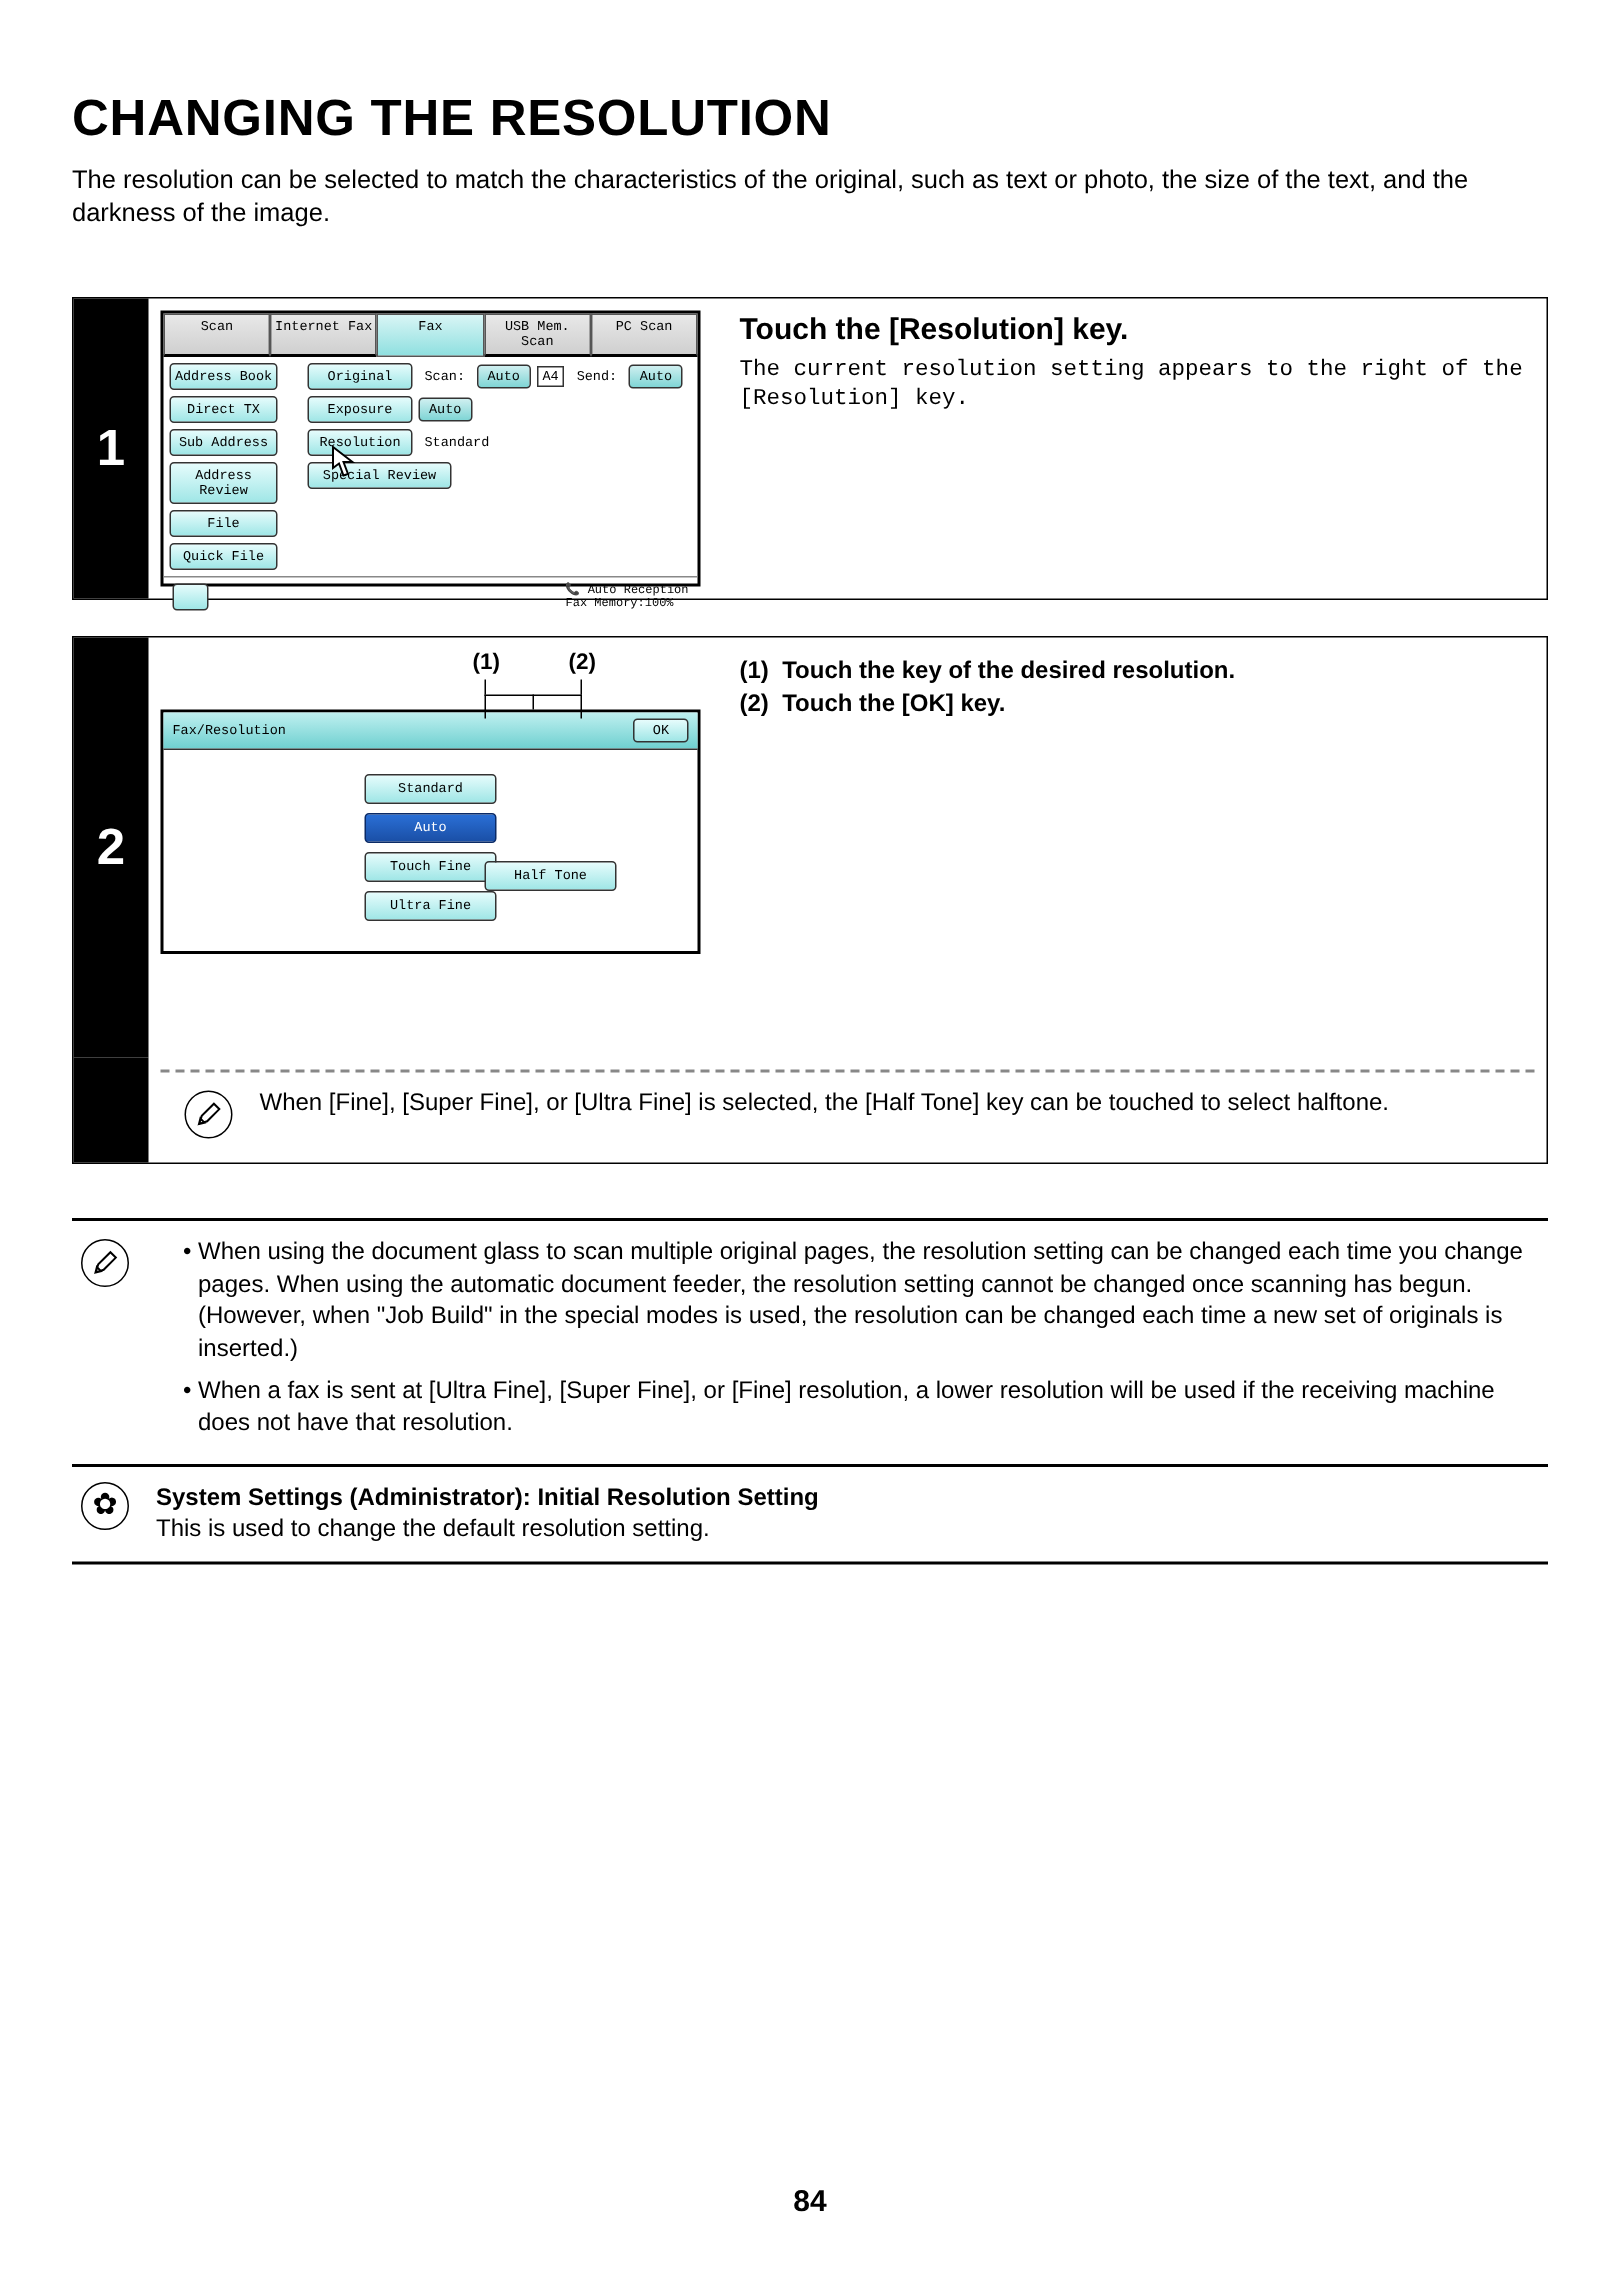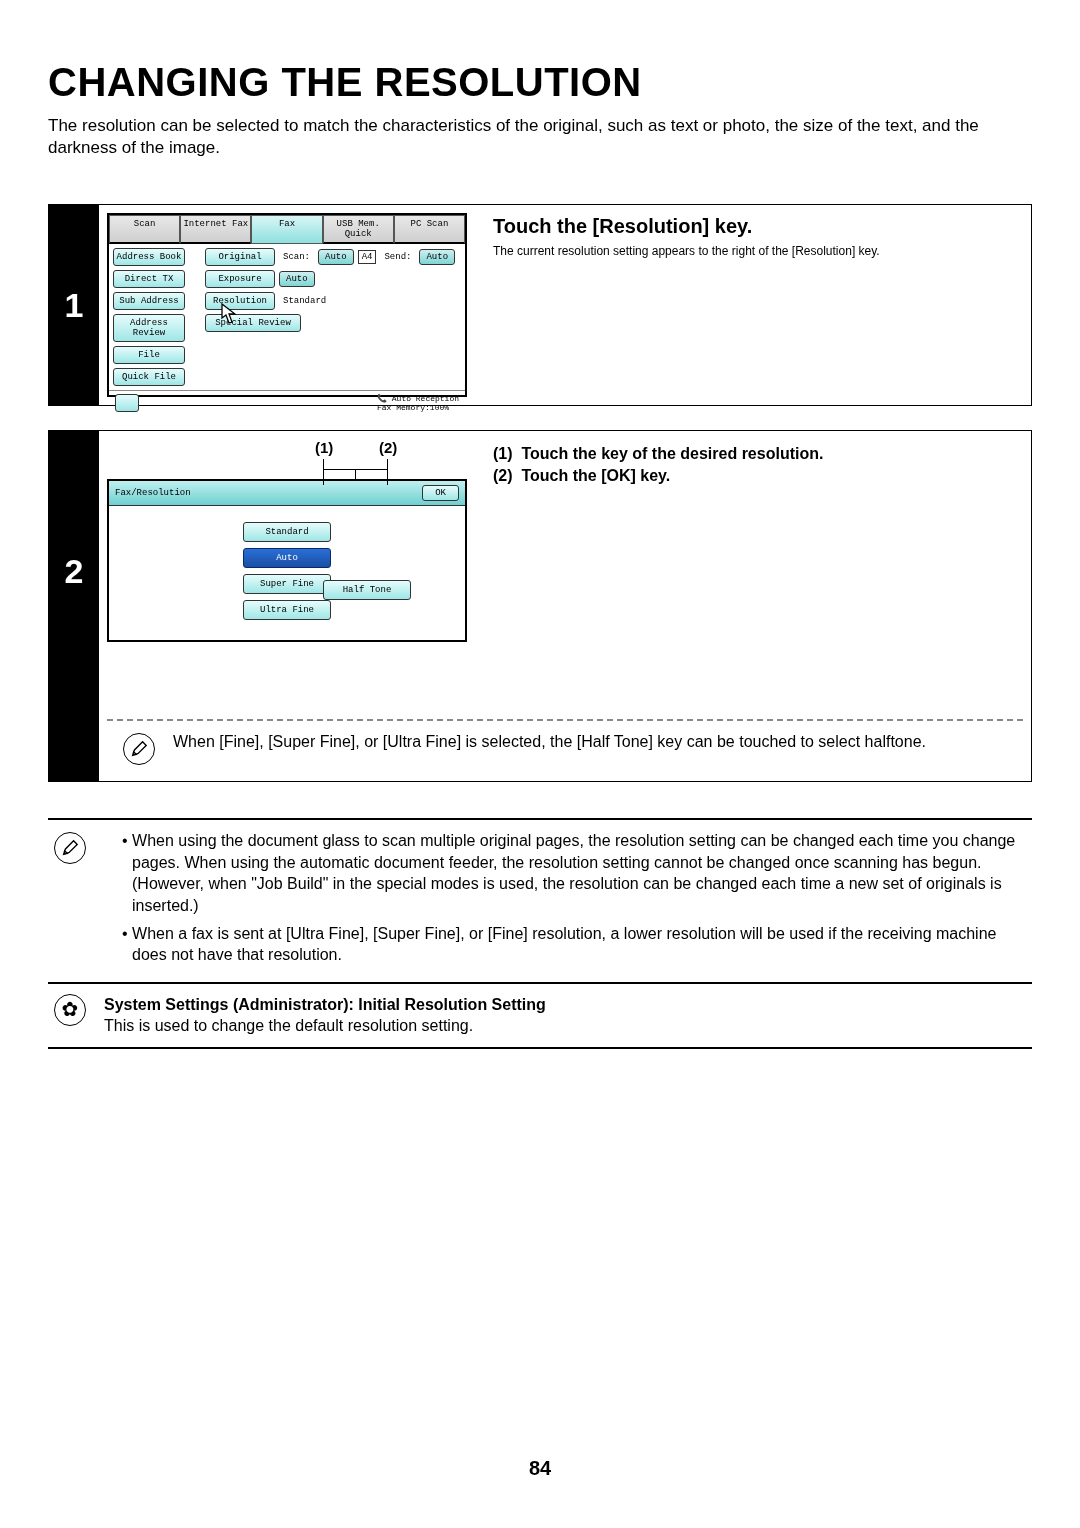--- a/index.html
+++ b/index.html
@@ -1,27 +1,27 @@
 <!DOCTYPE html>
 <html><head>
 <meta charset="utf-8">
 <style>
   html,body{margin:0;padding:0;background:#fff;}
   body{width:1080px;height:1528px;position:relative;font-family:Arial,Helvetica,sans-serif;color:#000;}
   .page{padding:60px 48px 0 48px;}
-  h1{font-size:40px;font-weight:bold;margin:0 0 10px 0;letter-spacing:.5px;}
+  h1{font-size:34px;font-weight:bold;margin:0 0 10px 0;letter-spacing:.5px;}
   .intro{font-size:17px;line-height:1.3;margin-bottom:45px;}
   
   .step{border:1px solid #000;display:flex;margin-bottom:24px;background:#fff;}
   .step-num{width:50px;background:#000;color:#fff;font-size:34px;font-weight:bold;display:flex;align-items:center;justify-content:center;}
   .step-body{flex:1;display:flex;}
   .screen-col{width:360px;padding:8px 8px 8px 8px;border-right:0;}
   .text-col{flex:1;padding:10px 14px 12px 18px;}
   .step-title{font-size:20px;font-weight:bold;margin:0 0 6px 0;}
-  .step-desc{font-size:12px;line-height:1.25;}
+  .step-desc{font-size:15px;line-height:1.25;font-family:Liberation Mono, monospace;}
   .sub{font-size:16px;font-weight:bold;margin:4px 0 2px 0;}
   
   .lcd{border:2px solid #000;background:#fff;font-family:"Courier New",monospace;font-size:9px;color:#000;}
   .tabs{display:flex;}
   .tab{flex:1;border:1px solid #555;border-bottom:2px solid #000;background:linear-gradient(#e8e8e8,#cfcfcf);text-align:center;padding:3px 0;}
   .tab.active{background:linear-gradient(#d9f5f5,#8fe0e0);border-bottom:1px solid #555;}
   .lcd-body{display:flex;padding:4px;gap:20px;}
   .side{width:72px;display:flex;flex-direction:column;gap:4px;}
   .btn{border:1px solid #333;border-radius:3px;background:linear-gradient(#e6fcfc,#9fe6e6);text-align:center;padding:3px 2px;}
   .settings{flex:1;}
@@ -69,21 +69,21 @@
 
   <div class="step">
     <div class="step-num">1</div>
     <div class="step-body">
       <div class="screen-col">
         <div class="lcd rel" style="height:180px;">
           <div class="tabs">
             <div class="tab">Scan</div>
             <div class="tab">Internet Fax</div>
             <div class="tab active">Fax</div>
-            <div class="tab">USB Mem. Quick</div>
+            <div class="tab">USB Mem. Scan</div>
             <div class="tab">PC Scan</div>
           </div>
           <div class="lcd-body">
             <div class="side">
               <div class="btn">Address Book</div>
               <div class="btn">Direct TX</div>
               <div class="btn">Sub Address</div>
               <div class="btn">Address Review</div>
               <div class="btn">File</div>
               <div class="btn">Quick File</div>
@@ -150,21 +150,21 @@
             <div class="tee" style="left:280px;top:8px;width:1px;height:16px;"></div>
           </div>
           <div class="lcd">
             <div class="lcd2-head">
               <span>Fax/Resolution</span>
               <div class="ok">OK</div>
             </div>
             <div class="res-area rel">
               <div class="rbtn">Standard</div>
               <div class="rbtn sel">Auto</div>
-              <div class="rbtn">Super Fine</div>
+              <div class="rbtn">Touch Fine</div>
               <div class="rbtn">Ultra Fine</div>
               <div class="rbtn half">Half Tone</div>
             </div>
           </div>
         </div>
         <div class="text-col">
           <div class="sub"><span>(1)</span>&nbsp;&nbsp;<span>Touch the key of the desired resolution.</span></div>
           <div class="sub"><span>(2)</span>&nbsp;&nbsp;<span>Touch the [OK] key.</span></div>
         </div>
       </div>

